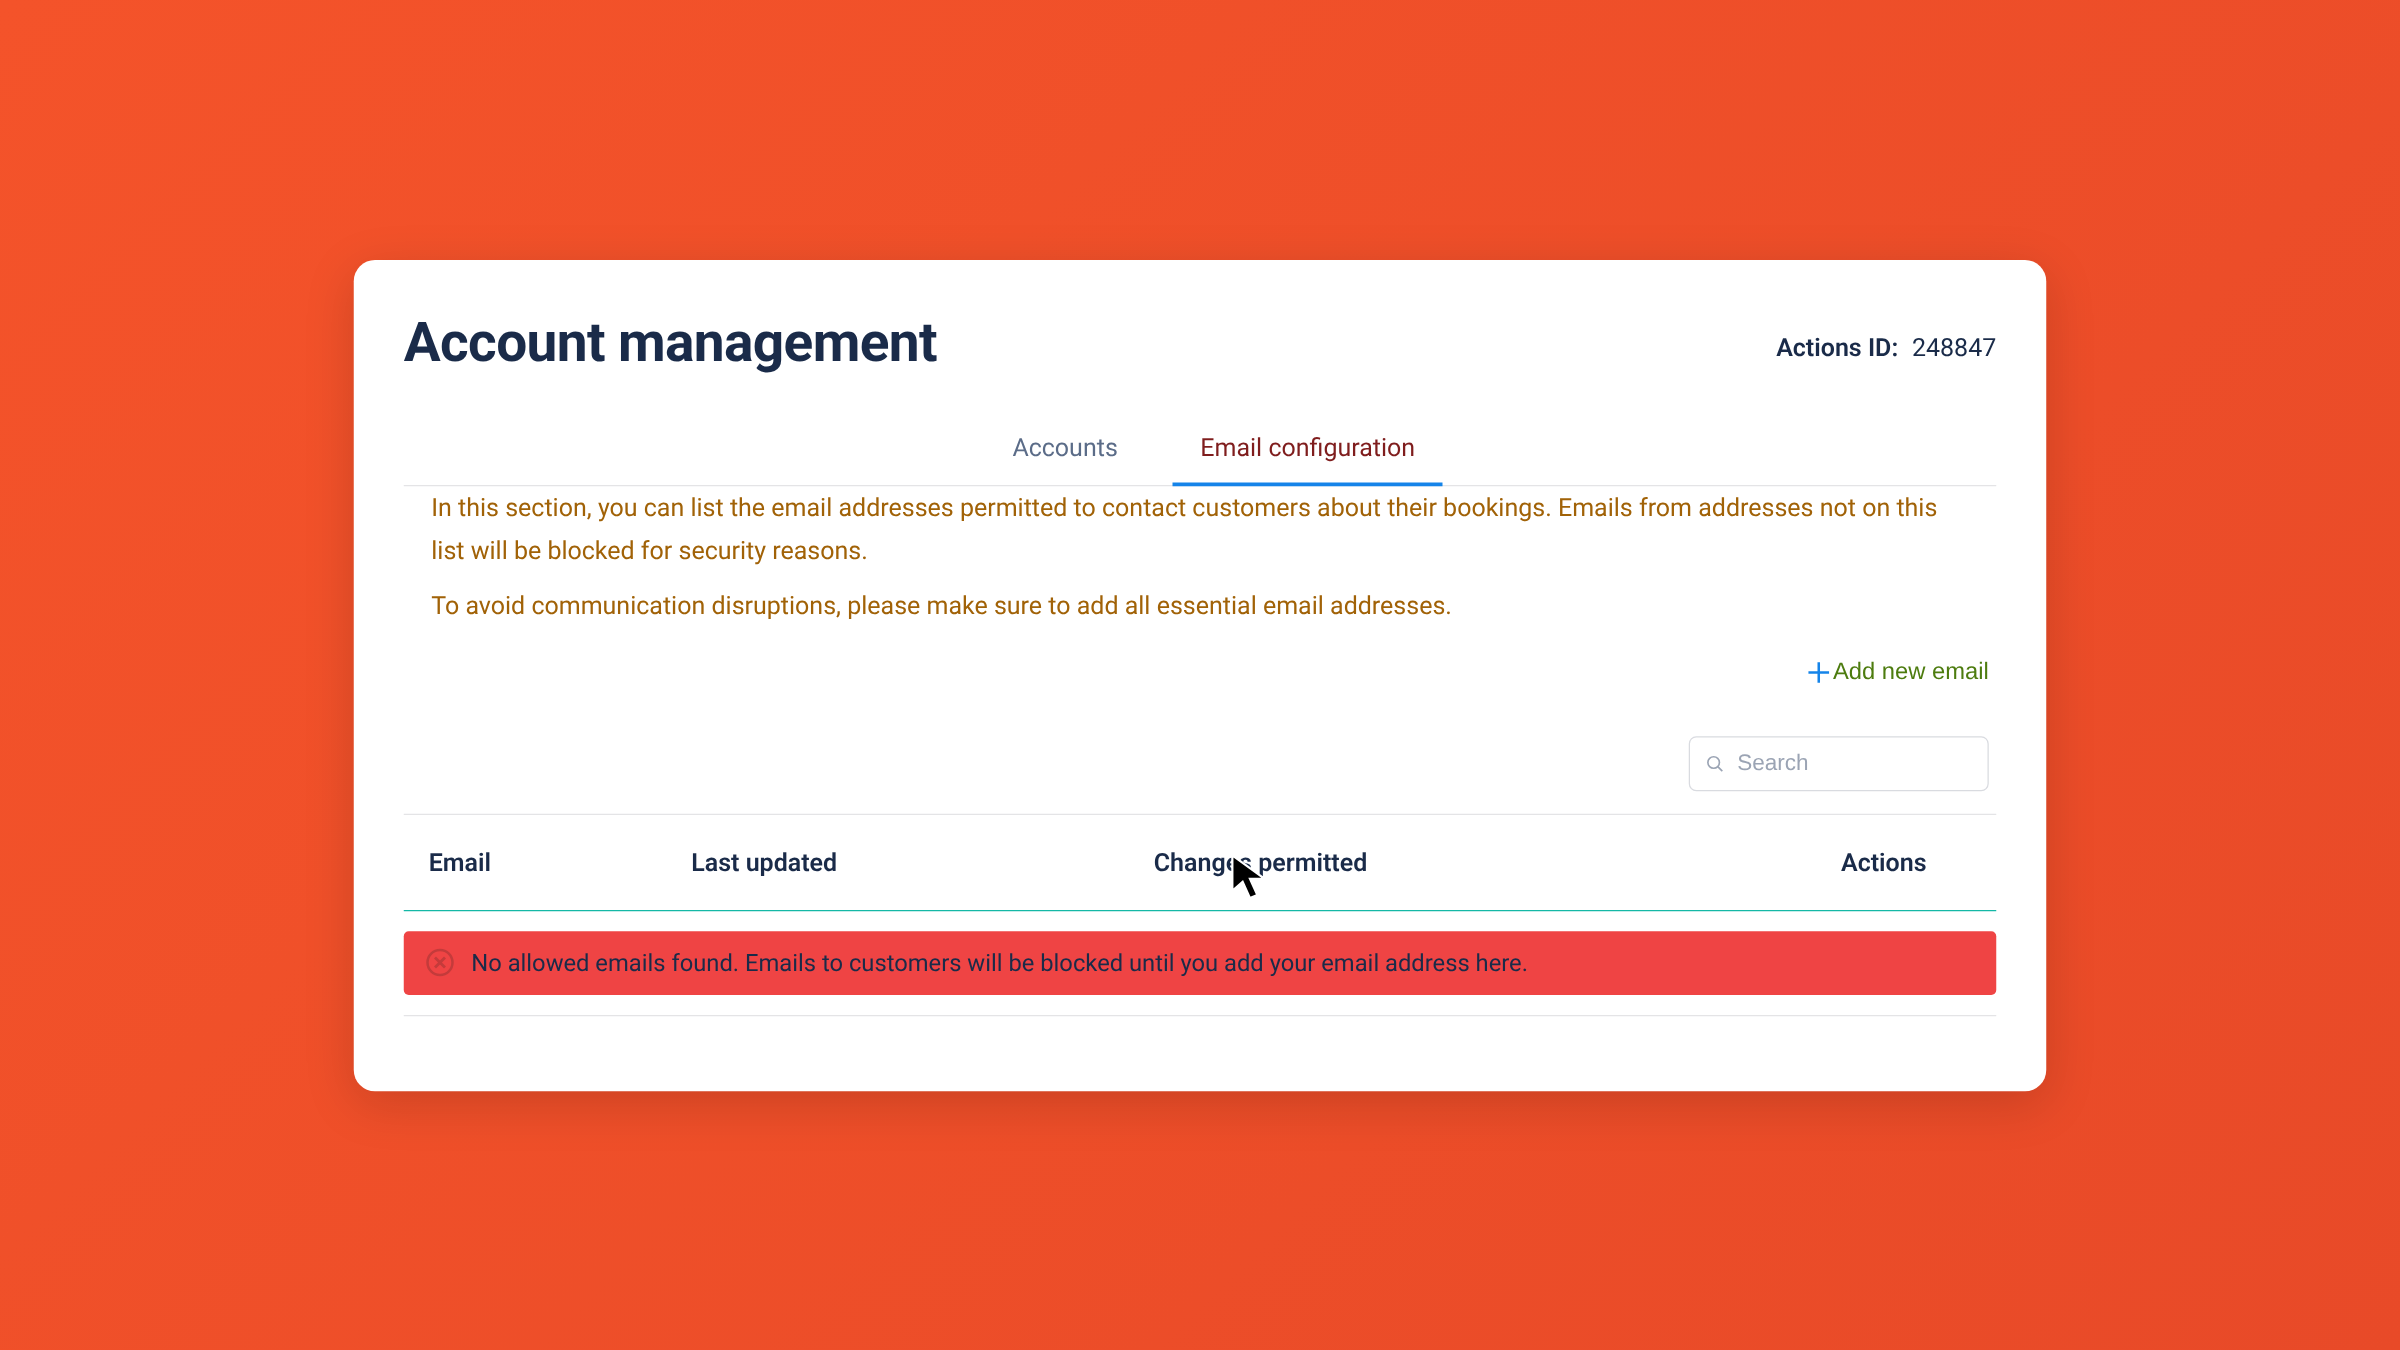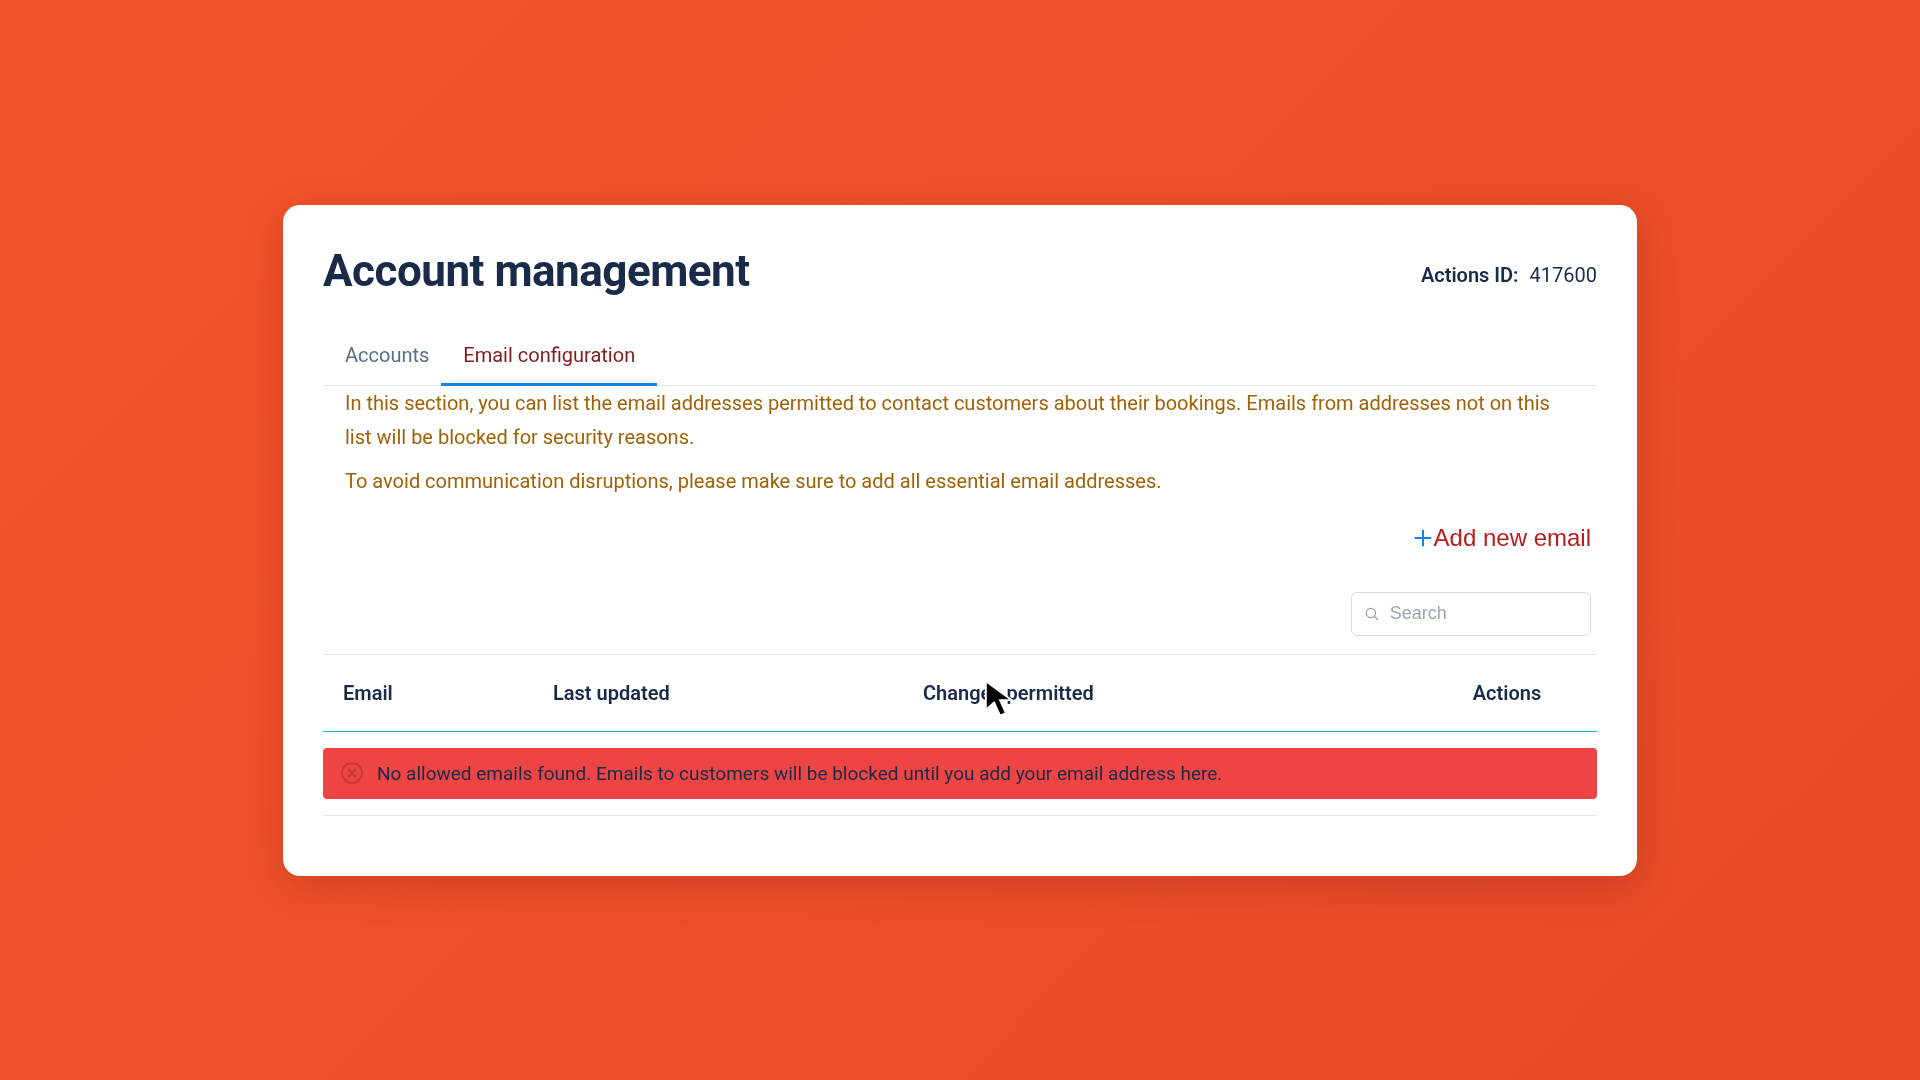--- a/index.html
+++ b/index.html
@@ -34,24 +34,25 @@
   .supplier-id {
     font-size: 20px;
     color: #1a2b49;
     padding-top: 18px;
   }
   .supplier-id-label { font-weight: 600; }
   .supplier-id-value { margin-left: 6px; }
 
   .tabs {
     display: flex;
-    gap: 34px;
+    gap: 66px;
     margin-top: 36px;
     border-bottom: 1px solid #e4e4e6;
     padding-left: 22px;
+    justify-content: center;
   }
   .tab {
     font-size: 20px;
     padding: 10px 0 18px 0;
     color: #5b6c88;
     cursor: pointer;
     position: relative;
   }
   .tab.active {
     color: #7f1d1d;
@@ -78,22 +79,22 @@
   .actions-row {
     display: flex;
     justify-content: flex-end;
     margin-top: 26px;
     padding-right: 6px;
   }
   .add-btn {
     display: inline-flex;
     align-items: center;
     gap: 0;
-    color: #b91c1c;
-    font-size: 24px;
+    color: #4d7c0f;
+    font-size: 19px;
     font-weight: 500;
     background: none;
     border: none;
     cursor: pointer;
   }
   .plus-icon {
     width: 22px; height: 22px;
     stroke: #1584e9;
     stroke-width: 2.2;
     fill: none;
@@ -189,21 +190,21 @@
 </style>
 </head>
 <body>
 
 <div class="card">
 
   <div class="header-row">
     <h1 class="page-title">Account management</h1>
     <div class="supplier-id">
       <span class="supplier-id-label">Actions ID:</span>
-      <span class="supplier-id-value">417600</span>
+      <span class="supplier-id-value">248847</span>
     </div>
   </div>
 
   <div class="tabs">
     <div class="tab">Accounts</div>
     <div class="tab active">Email configuration</div>
   </div>
 
   <div class="description">
     <p>In this section, you can list the email addresses permitted to contact customers about their bookings. Emails from addresses not on this list will be blocked for security reasons.</p>

